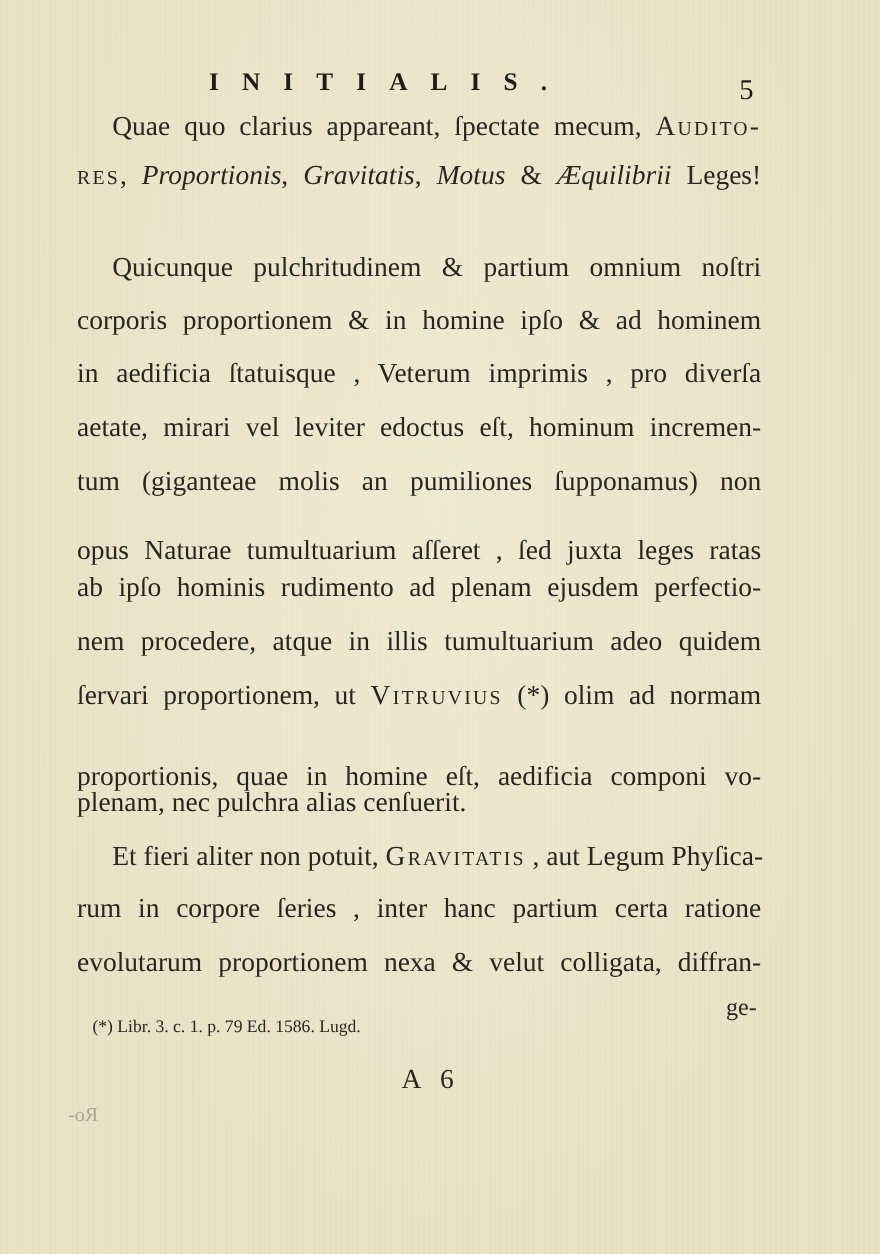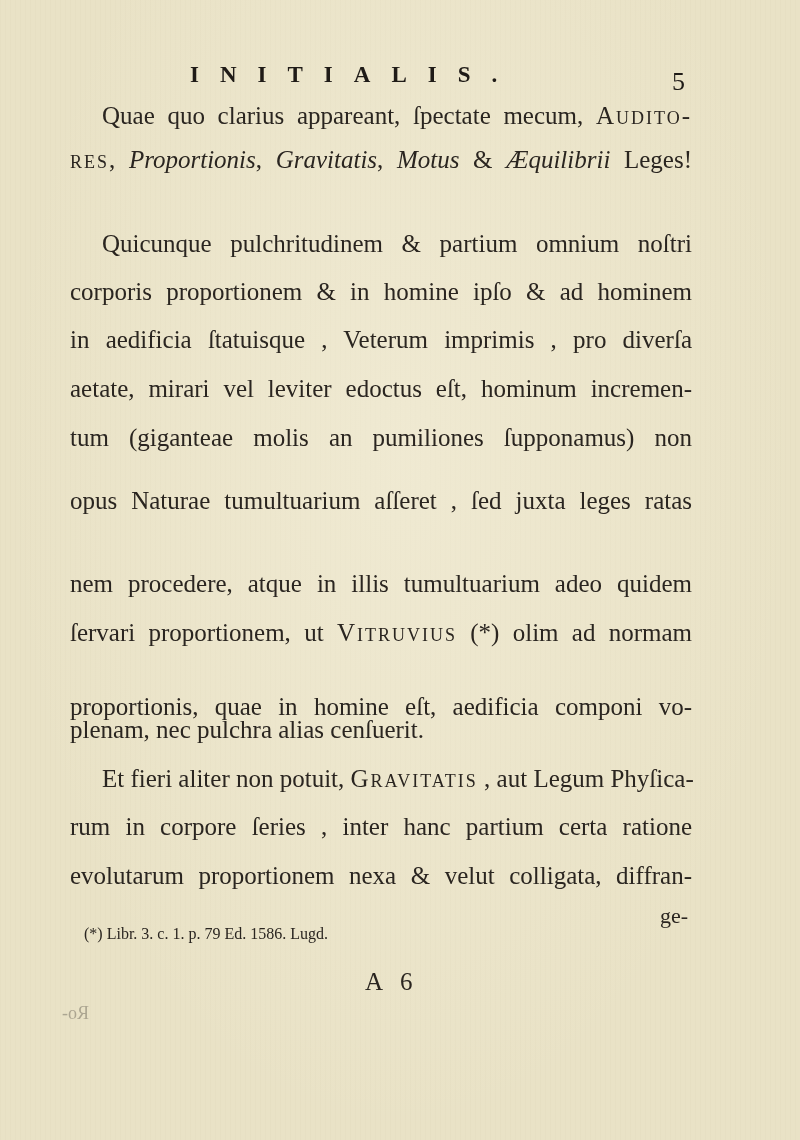--- a/index.html
+++ b/index.html
@@ -61,20 +61,21 @@
   <div class="line" style="top:145px;">
     <span class="sc">res</span><span>, </span><span class="it">Proportionis</span><span>, </span><span class="it">Gravitatis</span><span>, </span><span class="it">Motus</span><span> &amp; </span><span class="it">Æquilibrii</span><span> Leges!</span>
   </div>
 
   <div class="line indent" style="top:229px;">Quicunque pulchritudinem &amp; partium omnium noſtri</div>
   <div class="line" style="top:277px;">corporis proportionem &amp; in homine ipſo &amp; ad hominem</div>
   <div class="line" style="top:325px;">in aedificia ſtatuisque , Veterum imprimis , pro diverſa</div>
   <div class="line" style="top:374px;">aetate, mirari vel leviter edoctus eſt, hominum incremen-</div>
   <div class="line" style="top:423px;">tum (giganteae molis an pumiliones ſupponamus) non</div>
   <div class="line" style="top:472px;margin-top:14px;">opus Naturae tumultuarium aſſeret , ſed juxta leges ratas</div>
+  <div class="line" style="top:520px;">ab ipſo hominis rudimento ad plenam ejusdem perfectio-</div>
   <div class="line" style="top:569px;">nem procedere, atque in illis tumultuarium adeo quidem</div>
 
   <div class="line" style="top:618px;">
     <span>ſervari proportionem, ut </span><span class="sc">Vitruvius</span><span> (*) olim ad normam</span>
   </div>
 
   <div class="line" style="top:692px;">proportionis, quae in homine eſt, aedificia componi vo-</div>
   <div class="line short" style="top:715px;">plenam, nec pulchra alias cenſuerit.</div>
 
   <div class="line indent" style="top:764px;">

